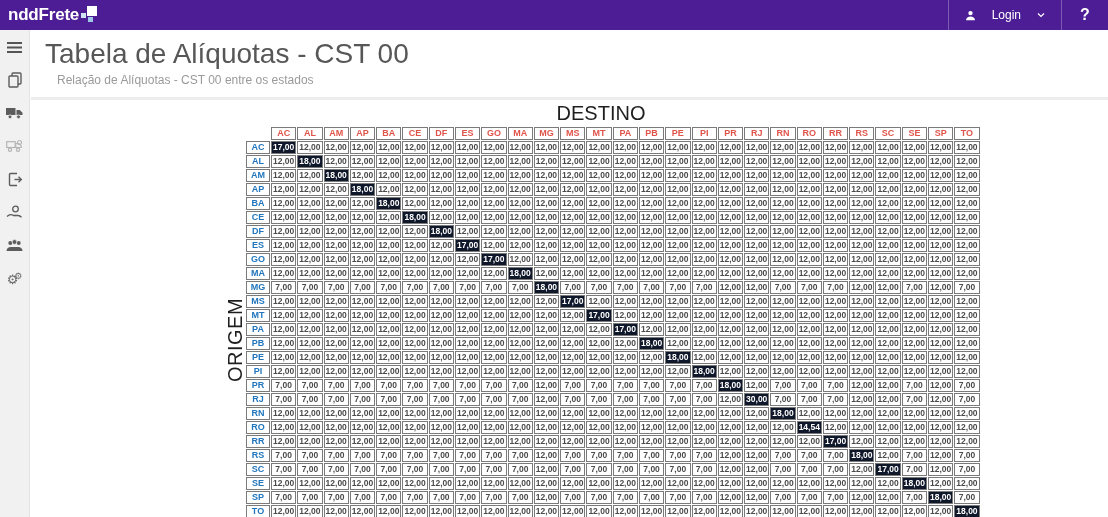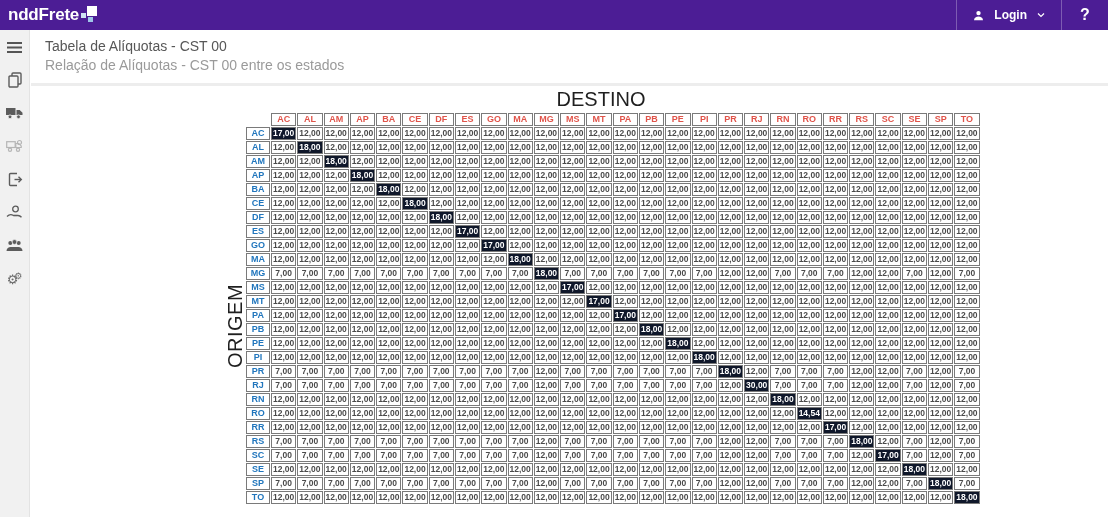--- a/index.html
+++ b/index.html
@@ -6,38 +6,38 @@
   html, body { width: 1108px; height: 517px; overflow: hidden; background: #fff;
     font-family: "Liberation Sans", sans-serif; }
 
   
   .topbar { position: absolute; top: 0; left: 0; width: 1108px; height: 30px;
     background: #4c1d95; display: flex; align-items: center; color: #fff; z-index: 10; }
   .brand { display: flex; align-items: flex-end; gap: 2px; padding-left: 8px; cursor: pointer; }
   .brand-text { font-size: 17px; font-weight: 700; color: #fff; letter-spacing: -0.2px; line-height: 26px; }
   .brand-logo { margin-bottom: 6px; }
   .topbar-right { margin-left: auto; display: flex; align-items: stretch; height: 30px; }
-  .login-btn { display: flex; align-items: center; gap: 10px; padding: 0 16px; font-size: 12px;
-    border-left: 1px solid rgba(255,255,255,.28); border-right: 1px solid rgba(255,255,255,.28); cursor: pointer; font-weight: bold; }
+  .login-btn { display: flex; align-items: center; gap: 16px; padding: 0 16px; font-size: 12px;
+    border-left: 1px solid rgba(255,255,255,.28); border-right: 1px solid rgba(255,255,255,.28); cursor: pointer; }
   .help-btn { width: 46px; display: flex; align-items: center; justify-content: center;
     font-size: 16px; font-weight: 700; cursor: pointer; }
 
   
   .sidebar { position: absolute; top: 30px; left: 0; width: 30px; height: 487px;
     background: #f1f1f1; border-right: 1px solid #e3e3e3; display: flex; flex-direction: column;
     align-items: center; padding-top: 8px; gap: 15px; }
   .side-item { width: 24px; height: 18px; display: flex; align-items: center; justify-content: center; cursor: pointer; }
   .gear-glyph { color: #6b6b6b; font-size: 13px; line-height: 10px; }
   .gear-glyph .small { font-size: 9px; margin-left: -4px; vertical-align: 5px; }
 
   
   .content { position: absolute; top: 30px; left: 31px; width: 1077px; height: 487px; background: #fff; }
   .page-header { padding: 8px 16px 10px 14px; border-bottom: 3px solid #ededed; }
-  .page-title { font-size: 14px; font-weight: 400; color: #575757; }
-  .page-subtitle { font-size: 14px; color: #9a9a9a; margin-top: 3px; }
+  .page-title { font-size: 28px; font-weight: 400; color: #575757; }
+  .page-subtitle { font-size: 12px; color: #9a9a9a; margin-top: 3px; margin-left: 12px; }
 
   
   .matrix-wrap { position: relative; margin: 2px 0 0 214px; width: 712px; }
   .destino-label { text-align: center; font-size: 20px; color: #1f1f1f; margin-bottom: 1px; }
   .origem-label { position: absolute; left: -52px; top: 57%; transform: translateY(-50%) rotate(-90deg);
     font-size: 20px; color: #1f1f1f; letter-spacing: 0.5px; }
   table.aliquotas { border-collapse: separate; border-spacing: 1px; }
   table.aliquotas th, table.aliquotas td {
     border: 1px solid #7a7a7a; background: #fff; text-align: center;
     font-size: 8.5px; font-weight: 700; line-height: 11px; padding: 0 1px; white-space: nowrap; }

